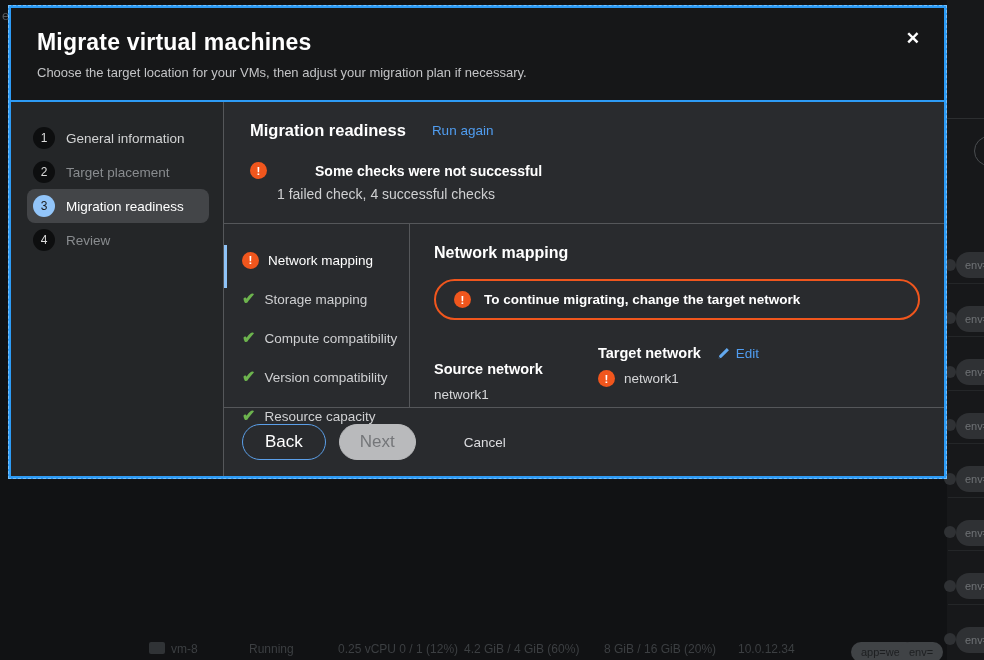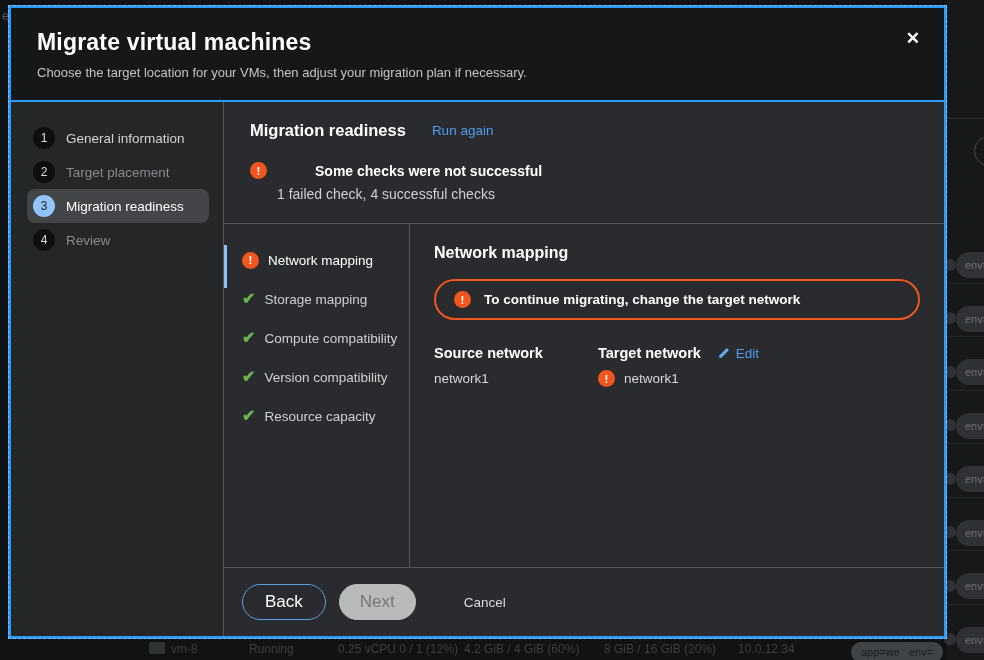--- a/index.html
+++ b/index.html
@@ -27,21 +27,21 @@
   .bg-bottom { position:absolute; left:1px; top:638px; width:984px; height:22px; z-index:0;
                font-size:12px; color:#3c3f42; }
   .bg-bottom span { position:absolute; top:4px; white-space:nowrap; }
   .bb-vmicon { position:absolute; left:148px; top:6px; width:16px; height:12px;
                background:#303336; border-radius:2px; }
   .bb-pill { position:absolute; top:1px; height:20px; border-radius:10px; background:#404346;
              color:#1d1f21; font-size:11px; line-height:20px; padding:0 10px; }
 
   
   .modal {
-    position:absolute; left:8px; top:5px; width:939px; height:634px;
+    position:absolute; left:8px; top:5px; width:939px; height:474px;
     border:3px solid #2d9bf5; background:#161718;
     display:flex; flex-direction:column; z-index:2;
   }
   .modal::after { content:""; position:absolute; inset:-3px;
     border:1px dashed rgba(255,255,255,.35); pointer-events:none; z-index:5; }
 
   .modal-header { height:92px; padding:21px 26px 0; position:relative; background:#161718; flex:none; }
   .modal-title { font-size:23px; font-weight:bold; color:#fff; letter-spacing:.2px; }
   .modal-subtitle { margin-top:9px; font-size:13px; color:#c3c4c6; }
   .close-btn { position:absolute; right:24px; top:22px; font-size:17px; font-weight:bold;
@@ -85,21 +85,21 @@
   .check-item { display:flex; align-items:center; gap:9px; height:18px; margin-bottom:21px; cursor:pointer; }
   .check-label { font-size:13.5px; color:#cfd0d2; }
   .check-item.selected .check-label { color:#fff; }
 
   .detail-panel { flex:1; padding:20px 24px; min-width:0; }
   .detail-heading { font-size:16px; font-weight:bold; color:#fff; }
   .alert-box { margin-top:17px; border:2px solid #f0561d; border-radius:24px;
                padding:10px 18px; display:flex; align-items:center; gap:13px; }
   .alert-box-text { font-size:13.5px; font-weight:bold; color:#fff; }
   .net-cols { margin-top:25px; display:flex; }
-  .net-col-source { width:164px; flex:none; }
+  .net-col-source { width:164px; flex:none;margin-top:16px; }
   .col-label { font-size:14.5px; font-weight:bold; color:#fff; }
   .col-value { margin-top:10px; font-size:13.5px; color:#d6d7d9; }
   .target-head { display:flex; align-items:center; gap:16px; }
   .edit-link { display:inline-flex; align-items:center; gap:6px; }
   .target-value { margin-top:9px; display:flex; align-items:center; gap:9px;
                   font-size:13.5px; color:#d6d7d9; }
 
   .footer { border-top:1px solid #55575a; padding:16px 18px; display:flex; align-items:center;
             gap:13px; flex:none; }
   .btn { border-radius:999px; font-size:17px; padding:7px 22px; cursor:pointer;

